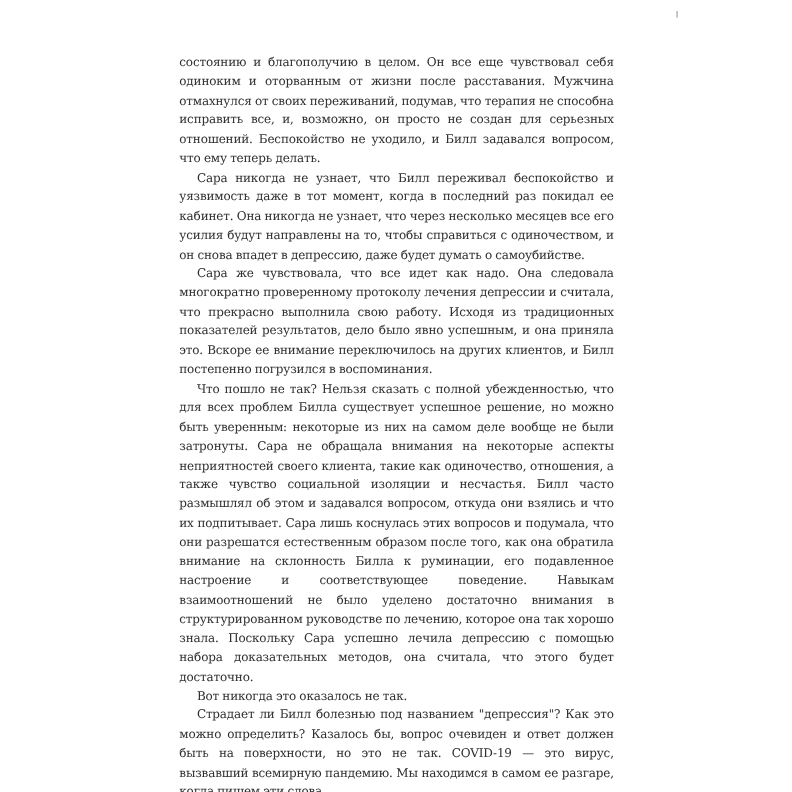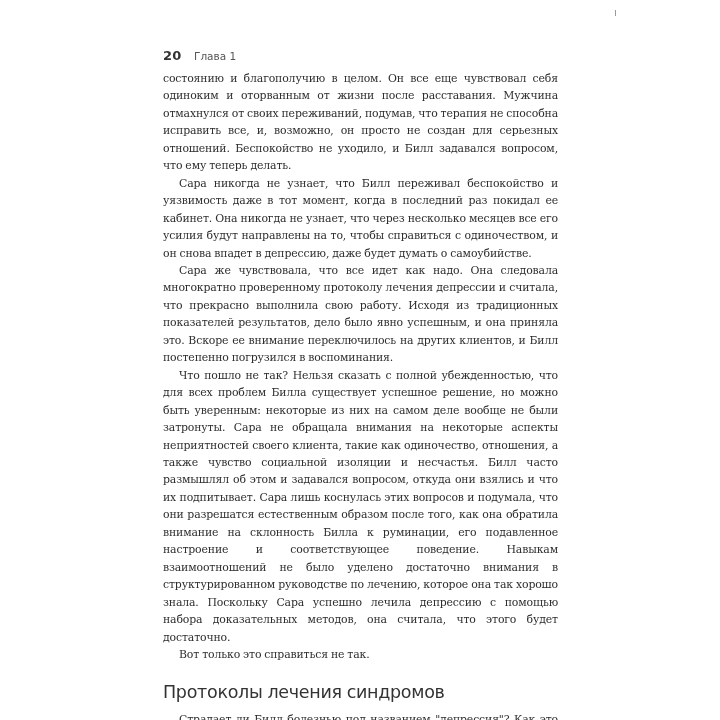--- a/index.html
+++ b/index.html
@@ -71,29 +71,24 @@
       height: 6px;
       background: #9a9a9a;
     }
   </style>
 </head>
 <body>
 
 <div class="corner-mark"></div>
 
 <div class="page">
-  <div class="running-head">
-    <span class="page-number">20</span>
-    <span class="chapter-label">Глава 1</span>
-  </div>
 
   <div class="body-text">
     <p class="no-indent">состоянию и благополучию в целом. Он все еще чувствовал себя одиноким и оторванным от жизни после расставания. Мужчина отмахнулся от своих пе­реживаний, подумав, что терапия не способна исправить все, и, возможно, он просто не создан для серьезных отношений. Беспокойство не уходило, и Билл задавался вопросом, что ему теперь делать.</p>
     <p>Сара никогда не узнает, что Билл переживал беспокойство и уязвимость даже в тот момент, когда в последний раз покидал ее кабинет. Она никогда не узнает, что через несколько месяцев все его усилия будут направлены на то, чтобы справиться с одиночеством, и он снова впадет в депрессию, даже будет думать о самоубийстве.</p>
     <p>Сара же чувствовала, что все идет как надо. Она следовала многократно проверенному протоколу лечения депрессии и считала, что прекрасно вы­полнила свою работу. Исходя из традиционных показателей результатов, дело было явно успешным, и она приняла это. Вскоре ее внимание пере­ключилось на других клиентов, и Билл постепенно погрузился в воспоми­нания.</p>
     <p>Что пошло не так? Нельзя сказать с полной убежденностью, что для всех проблем Билла существует успешное решение, но можно быть уверенным: некоторые из них на самом деле вообще не были затронуты. Сара не об­ращала внимания на некоторые аспекты неприятностей своего клиента, такие как одиночество, отношения, а также чувство социальной изоляции и несчастья. Билл часто размышлял об этом и задавался вопросом, откуда они взялись и что их подпитывает. Сара лишь коснулась этих вопросов и подумала, что они разрешатся естественным образом после того, как она обратила внимание на склонность Билла к руминации, его подавленное настроение и соответствующее поведение. Навыкам взаимоотношений не было уделено достаточно внимания в структурированном руководстве по лечению, которое она так хорошо знала. Поскольку Сара успешно лечи­ла депрессию с помощью набора доказательных методов, она считала, что этого будет достаточно.</p>
-    <p>Вот только это справиться не так.</p>
+    <p>Вот никогда это оказалось не так.</p>
 
-    <h2 class="section-heading">Протоколы лечения синдромов</h2>
 
     <p>Страдает ли Билл болезнью под названием "депрессия"? Как это мож­но определить? Казалось бы, вопрос очевиден и ответ должен быть на поверхности, но это не так. COVID-19 — это вирус, вызвавший всемир­ную пандемию. Мы находимся в самом ее разгаре, когда пишем эти слова.</p>
   </div>
 </div>
 
 </body></html>

